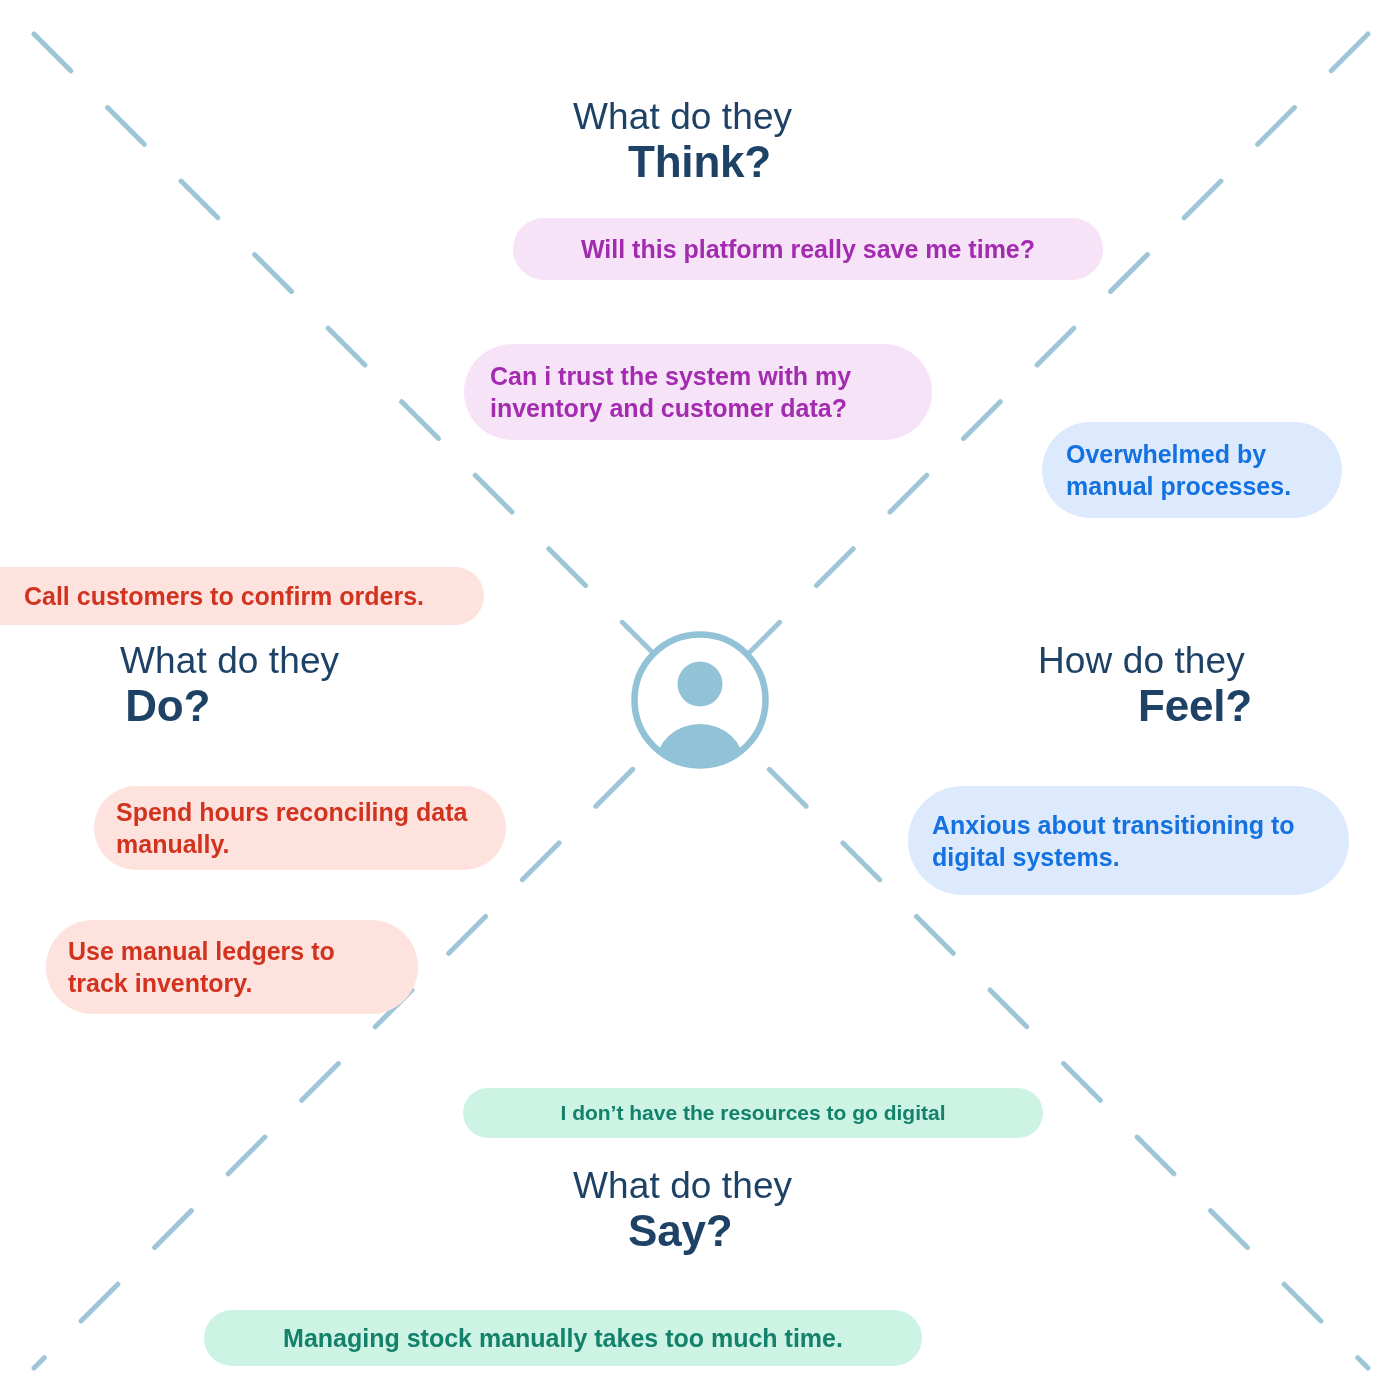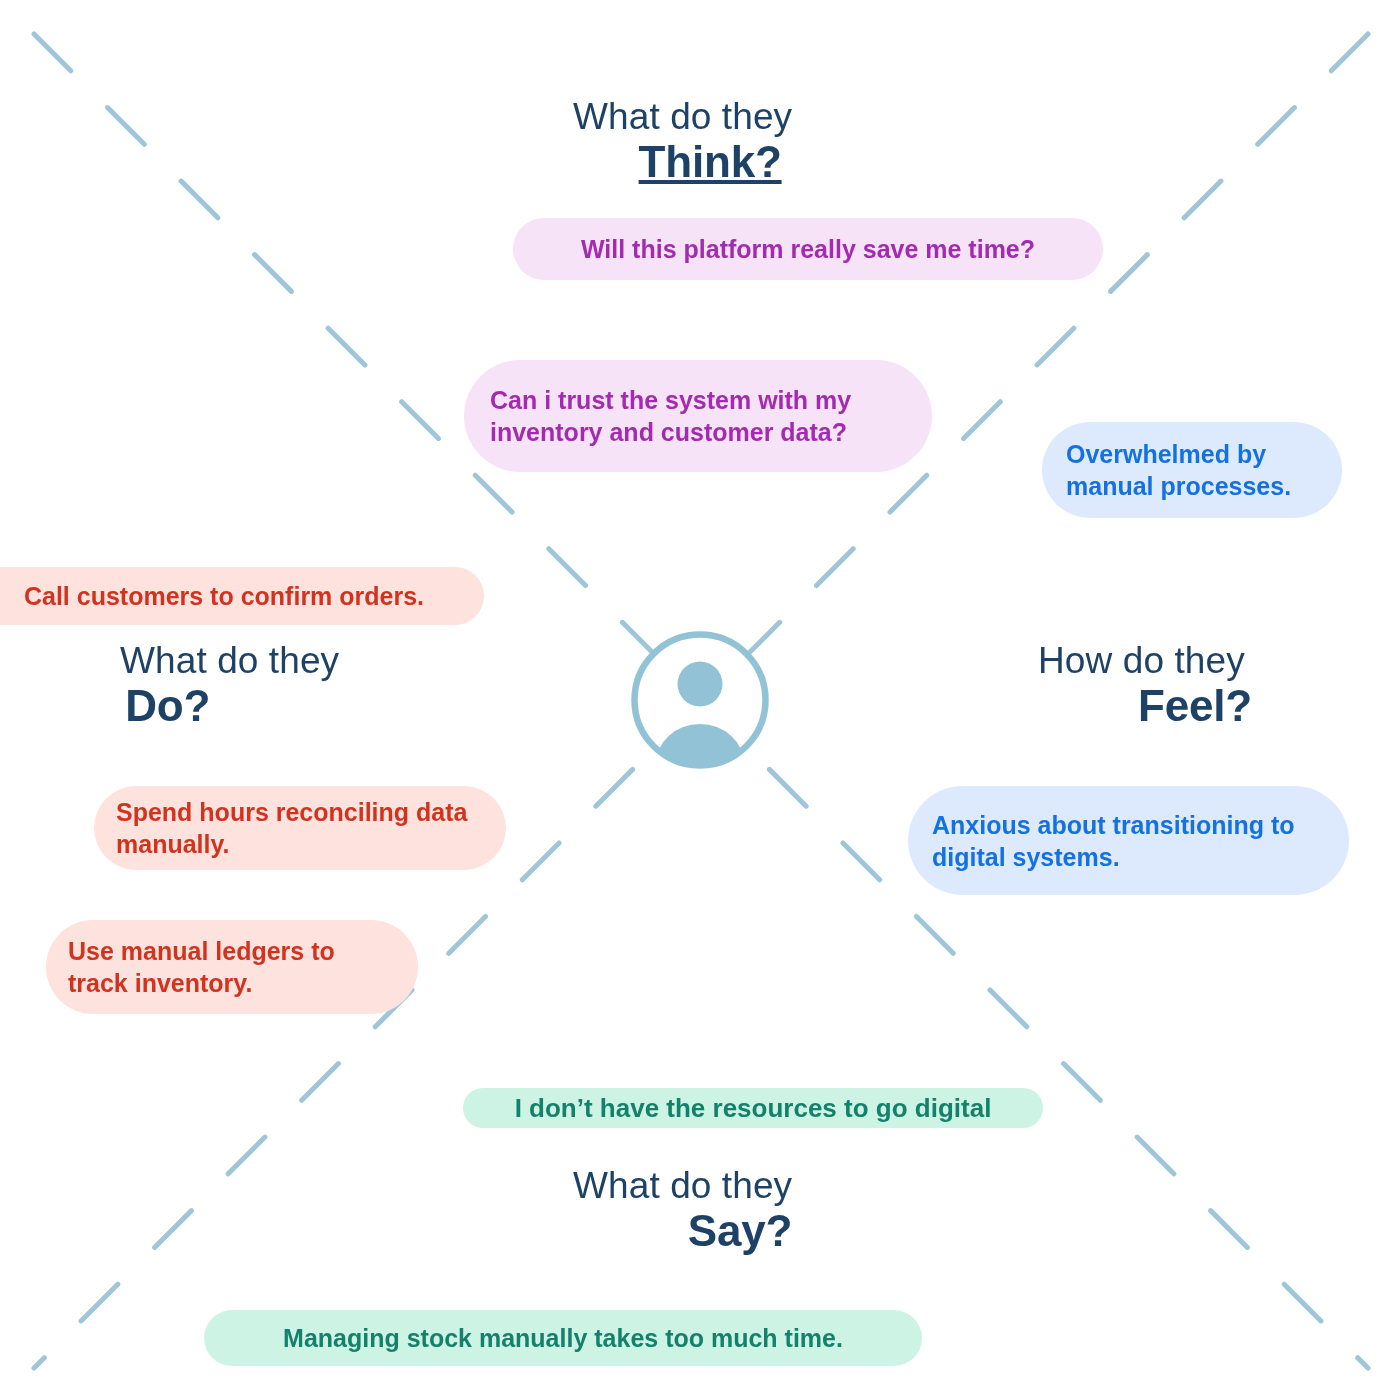--- a/index.html
+++ b/index.html
@@ -54,30 +54,30 @@
     font-weight: 400;
     letter-spacing: 0.1px;
   }
   .quad-heading .key {
     display: block;
     font-size: 44px;
     font-weight: 700;
     letter-spacing: -0.2px;
   }
   .h-think { left: 573px; top: 96px; text-align: left; }
-  .h-think .key { text-align: center; padding-left: 55px; text-decoration: underline; }
+  .h-think .key { padding-left: 55px; }
 
   .h-feel  { left: 1038px; top: 640px; text-align: left; }
   .h-feel .key { text-align: right; padding-left: 100px; }
 
   .h-do    { left: 120px; top: 640px; text-align: left; }
   .h-do .key { text-align: center; padding-right: 124px; }
 
   .h-say   { left: 573px; top: 1165px; text-align: left; }
-  .h-say .key { text-align: right; padding-left: 55px; }
+  .h-say .key { text-align: left; padding-left: 55px; }
 
   
   .pill {
     position: absolute;
     border-radius: 999px;
     font-weight: 700;
     text-align: left;
     display: flex;
     align-items: center;
     justify-content: center;
@@ -99,21 +99,21 @@
     background: #ccf3e4;
     color: #14816b;
   }
 
   
   #pill-think-1 {
     left: 513px; top: 218px; width: 590px; height: 62px;
     font-size: 25px; padding: 0 28px;
   }
   #pill-think-2 {
-    left: 464px; top: 360px; width: 468px; height: 112px;
+    left: 464px; top: 344px; width: 468px; height: 96px;
     font-size: 25px; padding: 0 26px; line-height: 1.28;
   }
 
   
   #pill-feel-1 {
     left: 1042px; top: 422px; width: 300px; height: 96px;
     font-size: 25px; padding: 0 24px; line-height: 1.28;
   }
   #pill-feel-2 {
     left: 908px; top: 786px; width: 441px; height: 109px;
@@ -129,22 +129,22 @@
     left: 94px; top: 786px; width: 412px; height: 84px;
     font-size: 25px; padding: 0 22px; line-height: 1.28;
   }
   #pill-do-3 {
     left: 46px; top: 920px; width: 372px; height: 94px;
     font-size: 25px; padding: 0 22px; line-height: 1.28;
   }
 
   
   #pill-say-1 {
-    left: 463px; top: 1088px; width: 580px; height: 40px;
-    font-size: 26px; padding: 0 26px;
+    left: 463px; top: 1088px; width: 580px; height: 50px;
+    font-size: 21px; padding: 0 26px;
   }
   #pill-say-2 {
     left: 204px; top: 1310px; width: 718px; height: 56px;
     font-size: 25px; padding: 0 26px;
   }
 </style>
 </head>
 <body>
 
 <div id="canvas">

